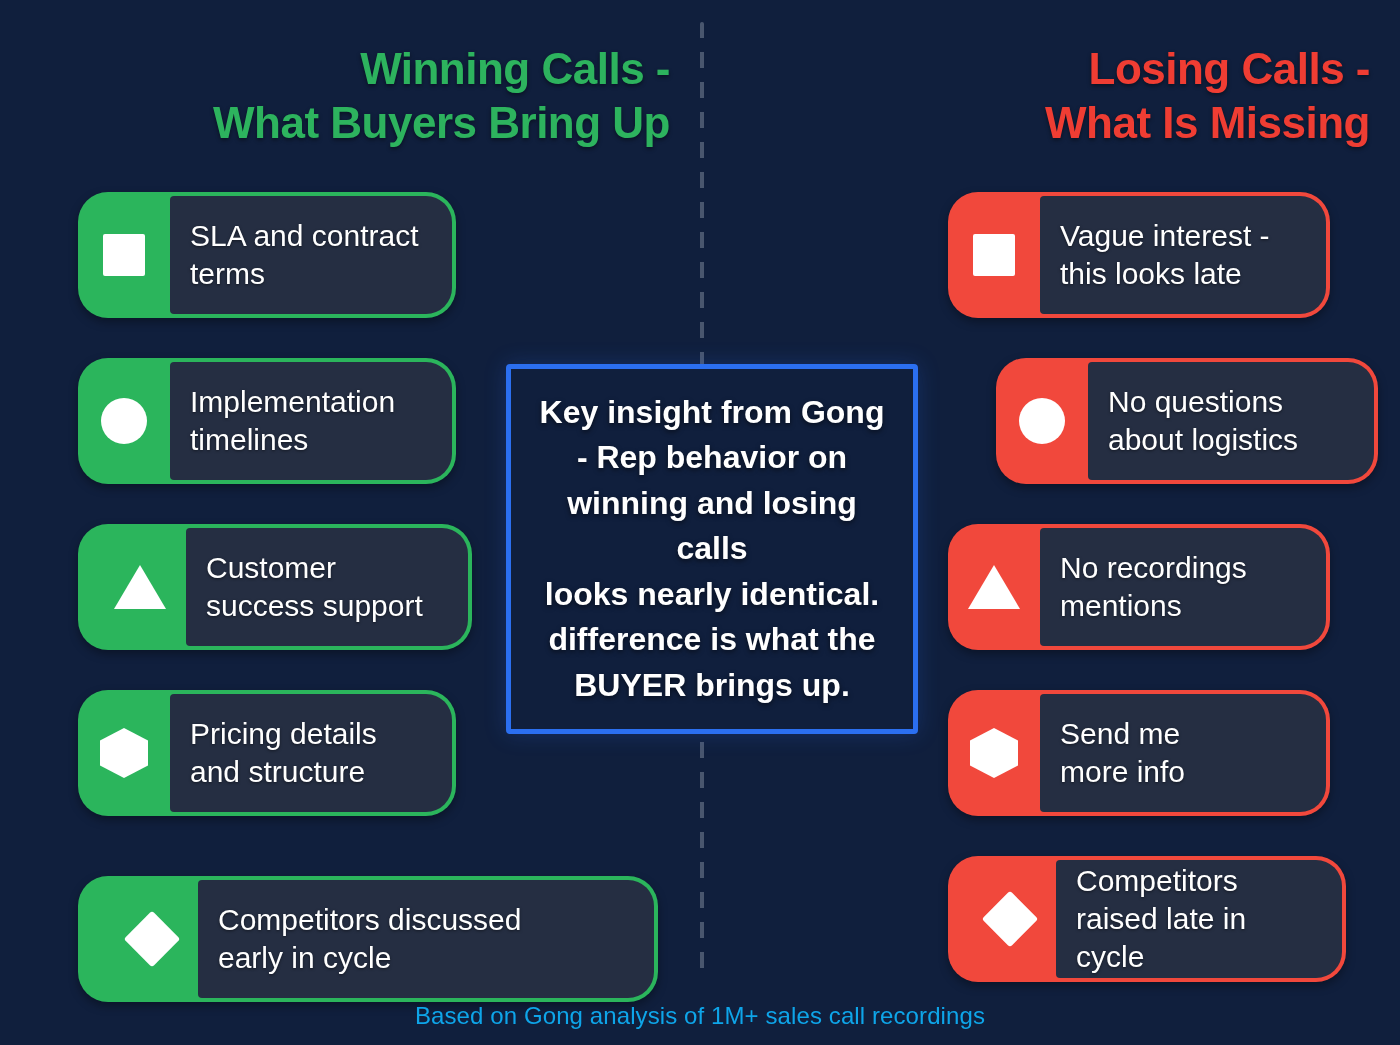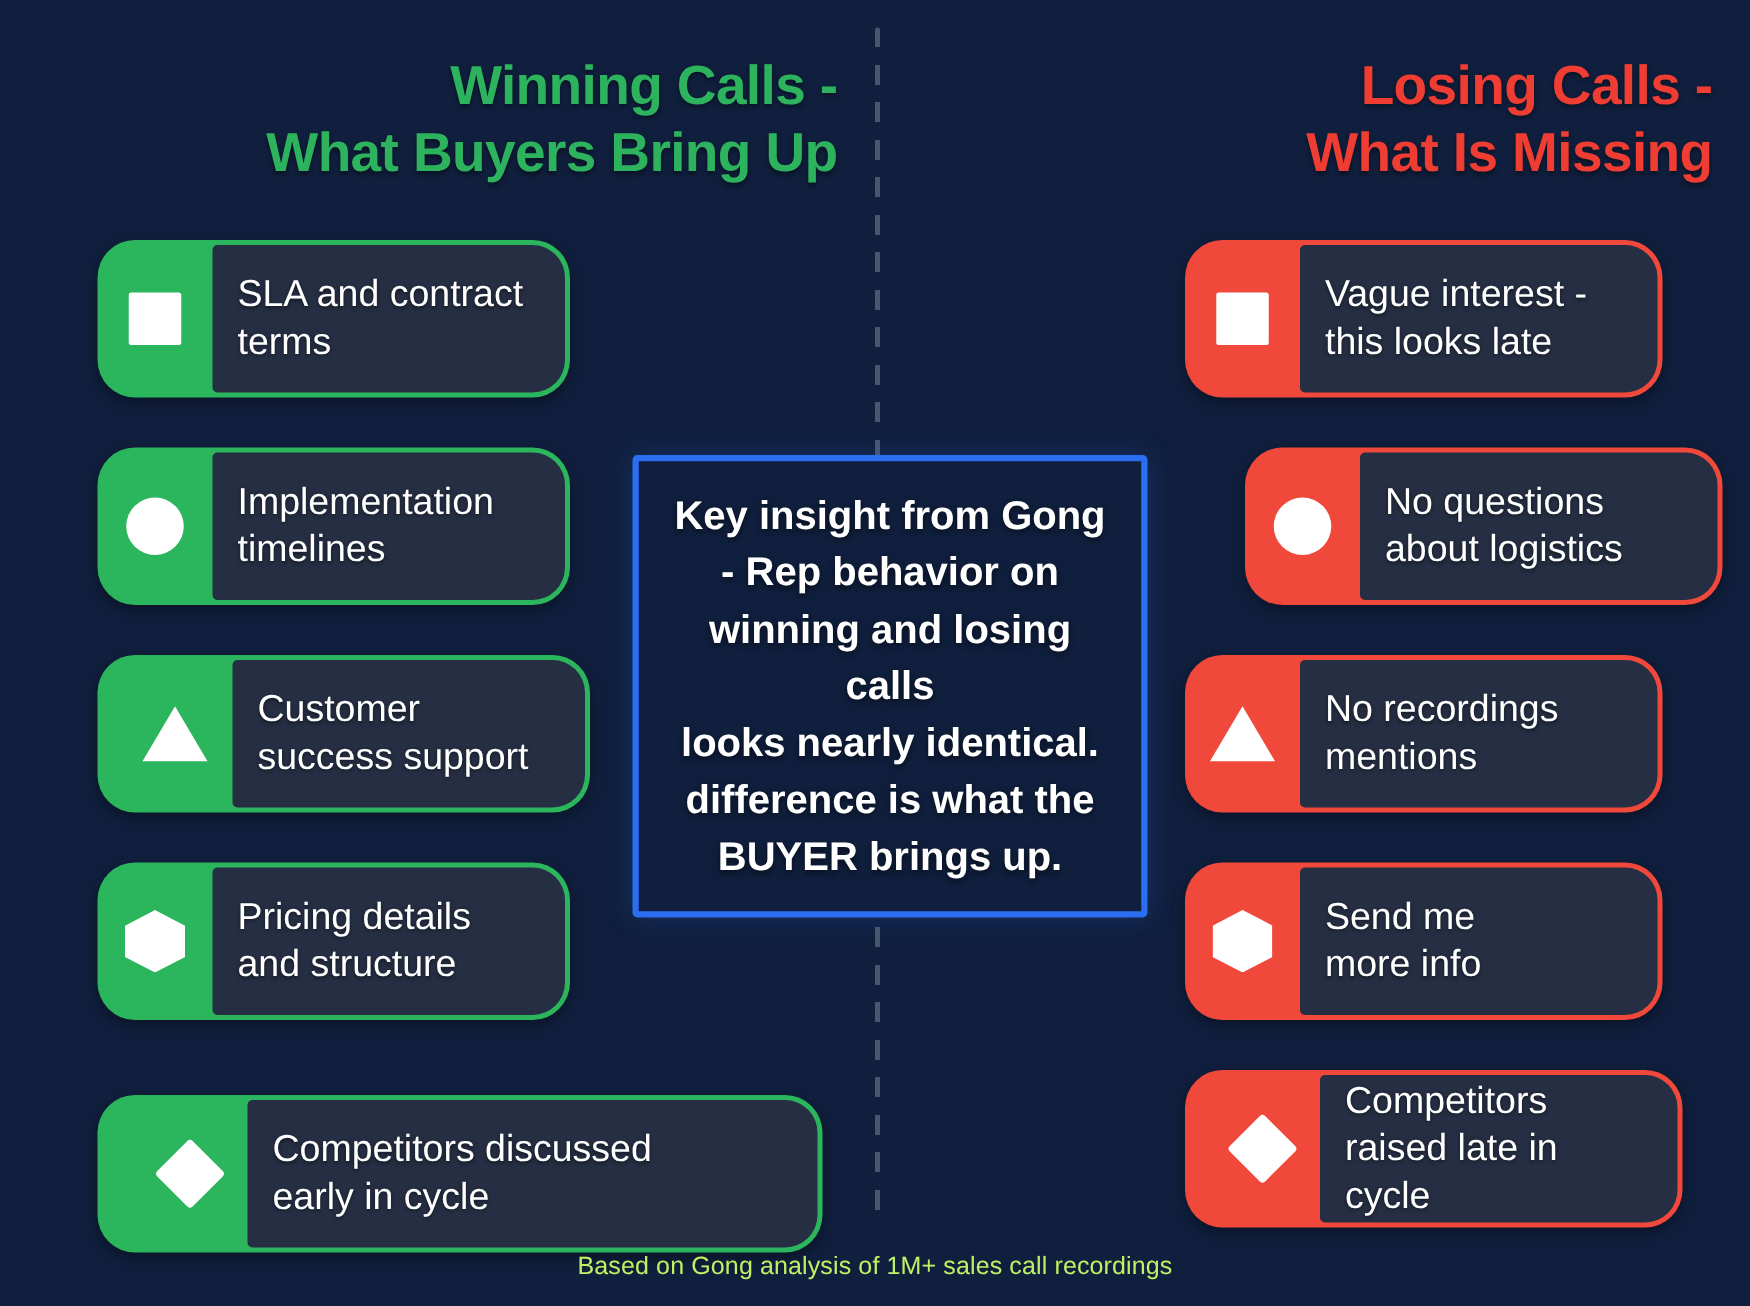--- a/index.html
+++ b/index.html
@@ -122,22 +122,22 @@
     text-align:center;
     white-space:pre-line;
     text-shadow:0 2px 5px rgba(0,0,0,.55);
   }
 
   
   #footer{
     position:absolute;
     left:0;right:0;top:1002px;
     text-align:center;
-    color:#bef264;
-    font-size:20px;
+    color:#0ea5e9;
+    font-size:24px;
     letter-spacing:.1px;
   }
 </style>
 </head>
 <body>
 
 <div class="stage">
 
   <div class="col-title" id="title-left">Winning Calls -
 What Buyers Bring Up</div>

